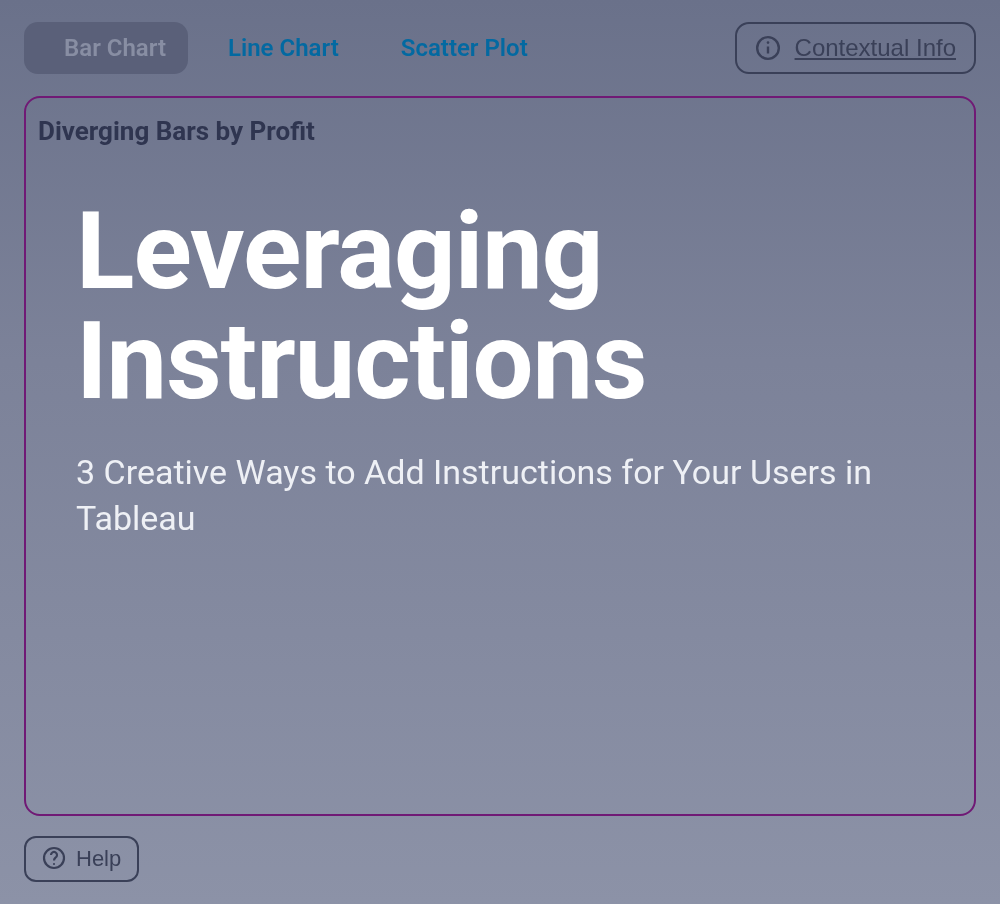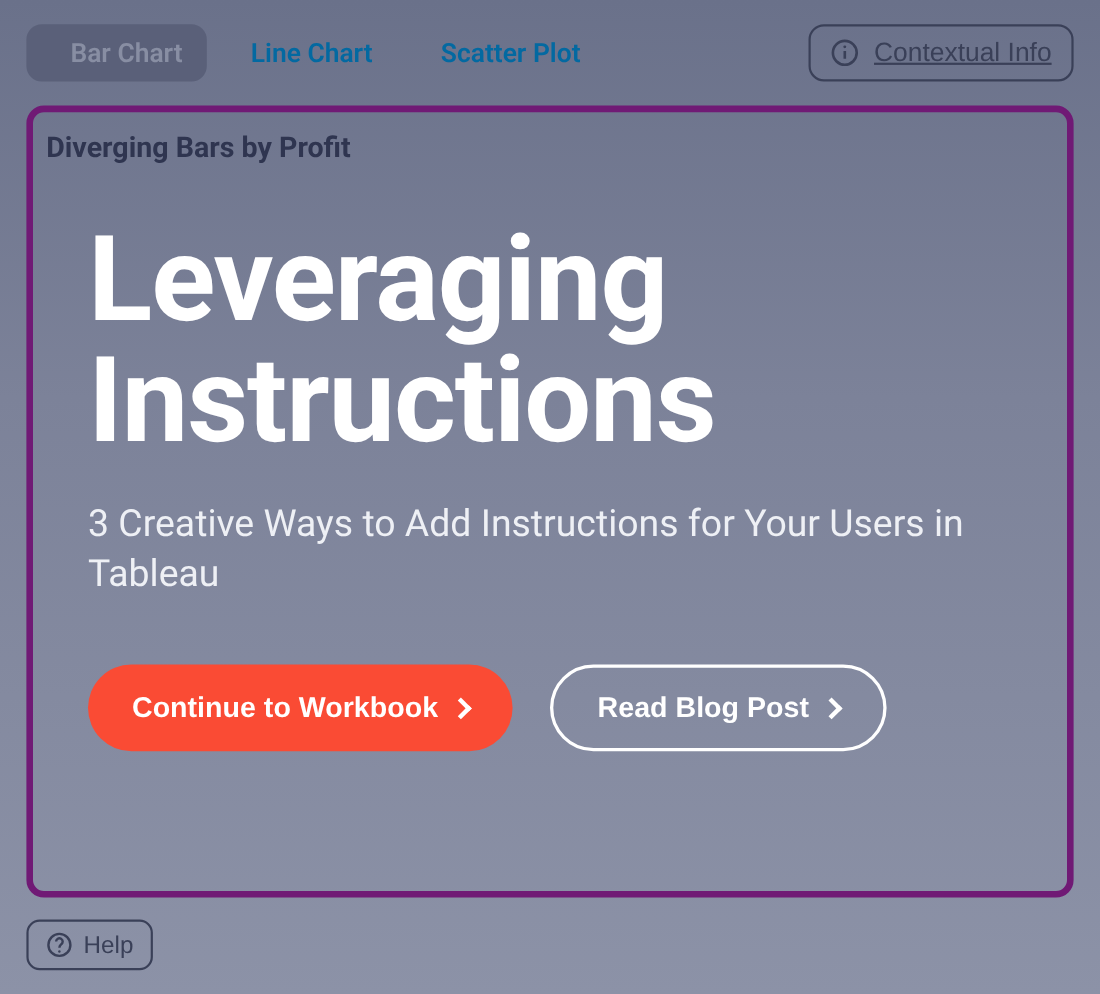--- a/index.html
+++ b/index.html
@@ -46,21 +46,21 @@
     border-radius: 14px;
     padding: 10px 18px;
     cursor: pointer;
     background: transparent;
     text-decoration: underline;
   }
   .info-btn svg { width: 26px; height: 26px; display: block; }
 
   
   .card {
-    border: 6px solid #701a75;
+    border: 2px solid #701a75;
     border-radius: 16px;
     padding: 18px 50px 46px 50px;
     flex: 1;
     display: flex;
     flex-direction: column;
   }
   .card-title {
     font-size: 26px;
     font-weight: 700;
     color: #2f3550;
@@ -131,21 +131,21 @@
     align-items: center;
     gap: 8px;
     color: #ffffff;
     font-weight: 800;
     font-size: 22px;
   }
   .brand svg { width: 26px; height: 32px; display: block; }
   .brand .tm { font-size: 10px; font-weight: 400; margin-left: 2px; margin-top: -8px; }
   .help-btn {
     display: flex;
-    align-items: center;
+    align-items: flex-start;
     gap: 10px;
     font-size: 22px;
     font-weight: 500;
     color: #3a4058;
     border: 2px solid #3a4058;
     border-radius: 12px;
     padding: 8px 16px;
     cursor: pointer;
     background: transparent;
   }
@@ -171,30 +171,20 @@
   </button>
 </div>
 
 <div class="card">
   <div class="card-title">Diverging Bars by Profit</div>
 
   <div class="hero">Leveraging Instructions</div>
 
   <div class="sub">3 Creative Ways to Add Instructions for Your Users in Tableau</div>
 
-  <div class="btn-row">
-    <button class="pill-btn pill-primary">
-      <span>Continue to Workbook</span>
-      <span class="chev"></span>
-    </button>
-    <button class="pill-btn pill-outline">
-      <span>Read Blog Post</span>
-      <span class="chev"></span>
-    </button>
-  </div>
 </div>
 
 <div class="footer">
   <button class="help-btn">
     <span>
       <svg viewBox="0 0 24 24" fill="none" stroke="#3a4058" stroke-width="2.2">
         <circle cx="12" cy="12" r="10"></circle>
         <path d="M9 9 a3 3 0 1 1 4.5 2.6 C12.5 12.5 12 13 12 14.5"></path>
         <circle cx="12" cy="18" r="1.1" fill="#3a4058" stroke="none"></circle>
       </svg>

